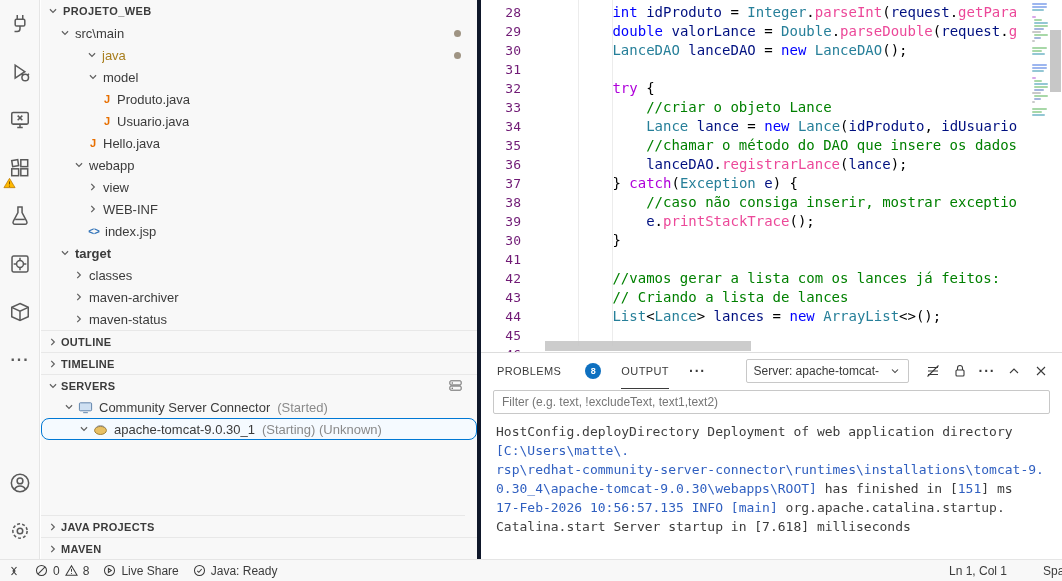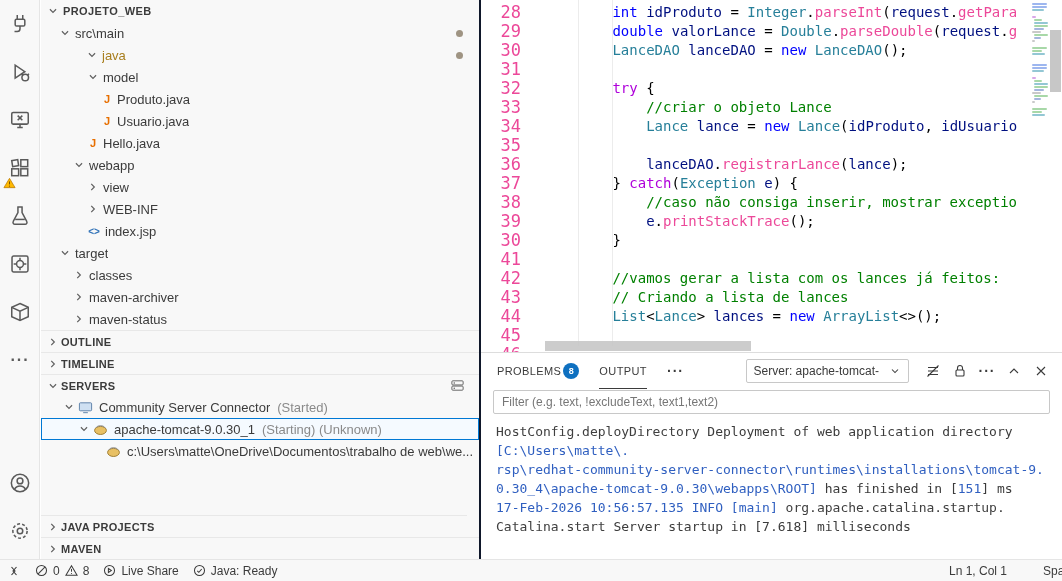--- a/index.html
+++ b/index.html
@@ -9,21 +9,21 @@
 
   
   .activitybar{position:absolute;left:0;top:0;width:40px;height:559px;background:#f8f8f8;border-right:1px solid #e5e5e5;z-index:5}
   .ab-icon{width:40px;height:48px;display:flex;align-items:center;justify-content:center;position:relative;color:#5a5a5a;cursor:pointer}
   .ab-icon svg{stroke:#5a5a5a;fill:none;stroke-width:1.1}
   .ab-bottom{position:absolute;bottom:4px;left:0;width:40px}
   .ab-badge{position:absolute;left:3px;bottom:3px}
   .ab-more{font-size:16px;font-weight:bold;letter-spacing:1px;color:#5a5a5a}
 
   
-  .sidebar{position:absolute;left:41px;top:0;width:440px;height:559px;background:#f8f8f8;border-right:2px solid #0f172a;overflow:hidden;z-index:4}
+  .sidebar{position:absolute;left:41px;top:0;width:440px;height:559px;background:#f8f8f8;border-right:4px solid #0f172a;overflow:hidden;z-index:4}
   .tree-row{position:relative;display:flex;align-items:center;height:22px;white-space:nowrap;cursor:pointer}
   .tree-row.hdr .lbl{font-weight:700;font-size:11px;letter-spacing:.4px}
   .chev{width:16px;height:16px;flex:none;display:flex;align-items:center;justify-content:center}
   .lbl{margin-left:2px;overflow:hidden;text-overflow:ellipsis}
   .gold{color:#a87e1d}
   .java-badge{width:16px;flex:none;text-align:center;color:#e76f00;font-weight:700;font-size:11px}
   .jsp-badge{width:18px;flex:none;text-align:center;color:#3273b8;font-weight:700;font-size:10px}
   .dot{position:absolute;right:16px;top:8px;width:7px;height:7px;border-radius:50%;background:#9f9483}
   .sfx{color:#8a8a8a;margin-left:7px}
   .sel{border:1px solid #0078d4;background:#f5faff}
@@ -32,34 +32,34 @@
   .sec .chev{width:16px}
   .sec-abs-1{position:absolute;left:0;right:12px;bottom:22px}
   .sec-abs-2{position:absolute;left:0;right:0;bottom:0}
   .sec-action{position:absolute;right:14px;top:3px}
 
   
   .editor{position:absolute;left:481px;top:0;width:581px;height:352px;background:#fff;overflow:hidden;z-index:1}
   .iguide{position:absolute;top:0;width:1px;height:346px;background:#ececec}
   .code-lines{position:relative;padding-top:3px}
   .code-line{display:flex;height:19px;line-height:19px;font-family:"DejaVu Sans Mono","Liberation Mono",monospace;font-size:14px;cursor:text}
-  .ln{width:40px;flex:none;text-align:right;color:#ec4899;font-size:17px}
+  .ln{width:40px;flex:none;text-align:right;color:#701a75;font-size:13px}
   .ct{white-space:pre;margin-left:24px}
   .tk-kw{color:#0000ff}.tk-ctrl{color:#af00db}.tk-type{color:#267f99}
   .tk-fn{color:#ec4899}.tk-var{color:#001080}.tk-cm{color:#008000}.tk-pl{color:#000}
   .minimap{position:absolute;right:15px;top:3px;width:17px}
   .mm{height:2px;margin-bottom:1px;border-radius:1px}
   .vsb{position:absolute;right:0;top:0;width:14px;height:352px;cursor:pointer}
   .vsb-thumb{position:absolute;right:1px;top:30px;width:11px;height:62px;background:#bdbdbd;opacity:.85}
   .hsb{position:absolute;left:64px;bottom:1px;width:206px;height:10px;background:#c6c6c6;opacity:.9;cursor:pointer}
 
   
   .panel{position:absolute;left:481px;top:352px;width:581px;height:207px;background:#fff;border-top:1px solid #ddd;z-index:2}
   .phead{display:flex;align-items:center;height:36px;padding:0 10px 0 16px}
-  .ptab{height:36px;display:flex;align-items:center;gap:2px;margin-right:20px;font-size:11px;letter-spacing:.4px;color:#3b3b3b;cursor:pointer}
+  .ptab{height:36px;display:flex;align-items:center;gap:24px;margin-right:20px;font-size:11px;letter-spacing:.4px;color:#3b3b3b;cursor:pointer}
   .ptab.active{border-bottom:1px solid #3b3b3b}
   .badge{background:#0e70c0;color:#fff;font-size:9px;font-weight:700;min-width:16px;height:16px;border-radius:9px;display:flex;align-items:center;justify-content:center;padding:0 4px}
   .pmore{font-size:14px;font-weight:bold;letter-spacing:1px;color:#3b3b3b;cursor:pointer}
   .spacer{flex:1}
   .dropdown{display:flex;align-items:center;gap:10px;height:24px;border:1px solid #c8c8c8;border-radius:2px;background:#fff;padding:0 7px;font-size:12px;margin-right:8px;cursor:pointer;white-space:nowrap}
   .picon{width:22px;height:22px;display:flex;align-items:center;justify-content:center;margin-left:5px;cursor:pointer}
   .picon svg{stroke:#3b3b3b;fill:none;stroke-width:1.1}
   .pfilter{display:block;margin:1px 12px 0;width:calc(100% - 24px);height:24px;border:1px solid #c8c8c8;border-radius:2px;padding:0 8px;font-size:12px;font-family:inherit;color:#3b3b3b;background:#fff}
   .pfilter::placeholder{color:#767676}
   .plog{margin-top:8px;padding-left:15px;font-family:"DejaVu Sans Mono","Liberation Mono",monospace;font-size:13px;line-height:19px;white-space:pre;overflow:hidden}
@@ -217,21 +217,21 @@
           <svg width="14" height="14" viewBox="0 0 16 16">
             <path d="M6 4.5 9.5 8 6 11.5" fill="none" stroke="#616161" stroke-width="1.4"></path>
           </svg>
         </span>
         <span class="lbl">WEB-INF</span>
       </div>
       <div class="tree-row" style="padding-left: 44px;">
         <span class="jsp-badge">&lt;&gt;</span>
         <span class="lbl">index.jsp</span>
       </div>
-      <div class="tree-row" style="padding-left: 16px;">
+      <div class="tree-row" style="padding-left: 16px; font-weight: bold;">
         <span class="chev">
           <svg width="14" height="14" viewBox="0 0 16 16">
             <path d="M4.5 6 8 9.5 11.5 6" fill="none" stroke="#616161" stroke-width="1.4"></path>
           </svg>
         </span>
         <span class="lbl">target</span>
       </div>
       <div class="tree-row" style="padding-left: 30px;">
         <span class="chev">
           <svg width="14" height="14" viewBox="0 0 16 16">
@@ -299,44 +299,35 @@
         </span>
         <span class="sicon">
           <svg width="15" height="15" viewBox="0 0 16 16">
             <rect x="1.5" y="3" width="13" height="8.5" rx="1" fill="#cfe0f2" stroke="#5b7fa6"></rect>
             <path d="M5.5 13.5h5" stroke="#5b7fa6"></path>
           </svg>
         </span>
         <span class="lbl">Community Server Connector</span>
         <span class="sfx">(Started)</span>
       </div>
-      <div class="tree-row sel" style="padding-left: 34px;">
+      <div class="tree-row sel" style="padding-left: 34px; border-radius: 8px;">
         <span class="chev">
           <svg width="14" height="14" viewBox="0 0 16 16">
             <path d="M4.5 6 8 9.5 11.5 6" fill="none" stroke="#616161" stroke-width="1.4"></path>
           </svg>
         </span>
         <span class="sicon">
           <svg width="15" height="15" viewBox="0 0 16 16">
             <ellipse cx="8" cy="9" rx="6.3" ry="4.3" fill="#e8c064" stroke="#9c7a2f"></ellipse>
             <path d="M3 6.2c2-3 8-3 10 0" fill="none" stroke="#8a8a8a"></path>
           </svg>
         </span>
         <span class="lbl">apache-tomcat-9.0.30_1</span>
         <span class="sfx">(Starting) (Unknown)</span>
       </div>
-      <div class="tree-row" style="padding-left: 64px;">
-        <span class="sicon">
-          <svg width="15" height="15" viewBox="0 0 16 16">
-            <ellipse cx="8" cy="9" rx="6.3" ry="4.3" fill="#e8c064" stroke="#9c7a2f"></ellipse>
-            <path d="M3 6.2c2-3 8-3 10 0" fill="none" stroke="#8a8a8a"></path>
-          </svg>
-        </span>
-        <span class="lbl">c:\Users\matte\OneDrive\Documentos\trabalho de web\we...</span>
-      </div>
     </div>
 
   <div class="sec sec-abs-1">
     <span class="chev">
         <svg width="14" height="14" viewBox="0 0 16 16">
           <path d="M6 4.5 9.5 8 6 11.5" fill="none" stroke="#616161" stroke-width="1.4"></path>
         </svg>
       </span>
     <span>JAVA PROJECTS</span>
   </div>
@@ -377,20 +368,21 @@
       <div class="code-line">
         <span class="ln">33</span>
         <span class="ct"><span class="tk-pl">            </span><span class="tk-cm">//criar o objeto Lance</span></span>
       </div>
       <div class="code-line">
         <span class="ln">34</span>
         <span class="ct"><span class="tk-pl">            </span><span class="tk-type">Lance</span><span class="tk-pl"> </span><span class="tk-var">lance</span><span class="tk-pl"> = </span><span class="tk-kw">new</span><span class="tk-pl"> </span><span class="tk-type">Lance</span><span class="tk-pl">(</span><span class="tk-var">idProduto</span><span class="tk-pl">, </span><span class="tk-var">idUsuario</span></span>
       </div>
       <div class="code-line">
         <span class="ln">35</span>
+        <span class="ct"><span class="tk-pl">            </span><span class="tk-cm">//chamar o método do DAO que insere os dados</span></span>
       </div>
       <div class="code-line">
         <span class="ln">36</span>
         <span class="ct"><span class="tk-pl">            </span><span class="tk-var">lanceDAO</span><span class="tk-pl">.</span><span class="tk-fn">registrarLance</span><span class="tk-pl">(</span><span class="tk-var">lance</span><span class="tk-pl">);</span></span>
       </div>
       <div class="code-line">
         <span class="ln">37</span>
         <span class="ct"><span class="tk-pl">        </span><span class="tk-pl">} </span><span class="tk-ctrl">catch</span><span class="tk-pl">(</span><span class="tk-type">Exception</span><span class="tk-pl"> </span><span class="tk-var">e</span><span class="tk-pl">) {</span></span>
       </div>
       <div class="code-line">

